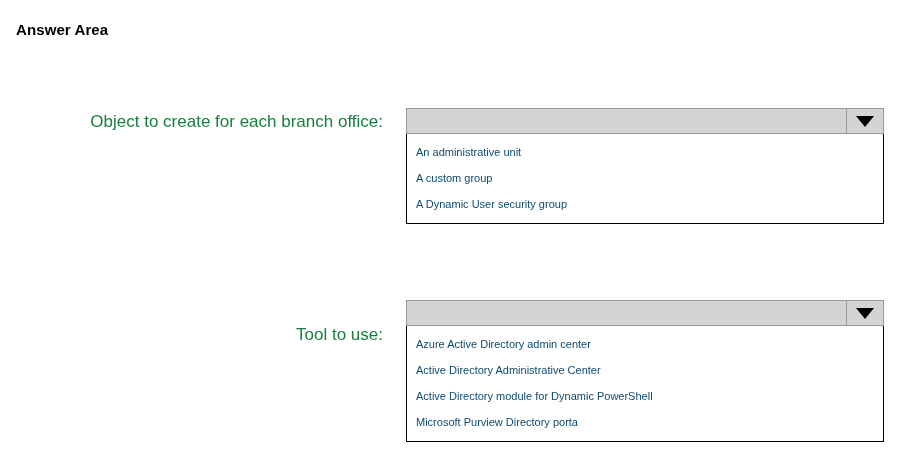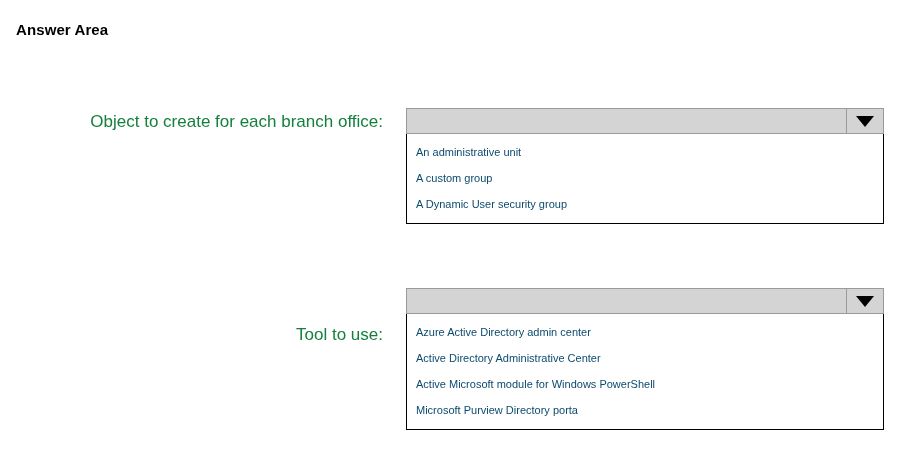--- a/index.html
+++ b/index.html
@@ -132,30 +132,30 @@
       <div class="option-item">A Dynamic User security group</div>
     </div>
 
   </div>
 </div>
 
 <div class="field-row" style="top: 288px;">
 
   <div class="field-label" style="top: 3px; margin-top: 33px;">Tool to use:</div>
 
-  <div class="dropdown" style="top: 0px;">
+  <div class="dropdown" style="top: 12px;">
 
     <div class="select-closed">
       <div class="select-value"></div>
       <div class="select-arrow-btn">
         <span class="arrow-glyph"></span>
       </div>
     </div>
 
     <div class="option-list">
       <div class="option-item">Azure Active Directory admin center</div>
       <div class="option-item">Active Directory Administrative Center</div>
-      <div class="option-item">Active Microsoft module for Windows PowerShell</div>
+      <div class="option-item">Active Directory module for Dynamic PowerShell</div>
       <div class="option-item">Microsoft Purview Directory porta</div>
     </div>
 
   </div>
 </div>
 
 </body></html>

